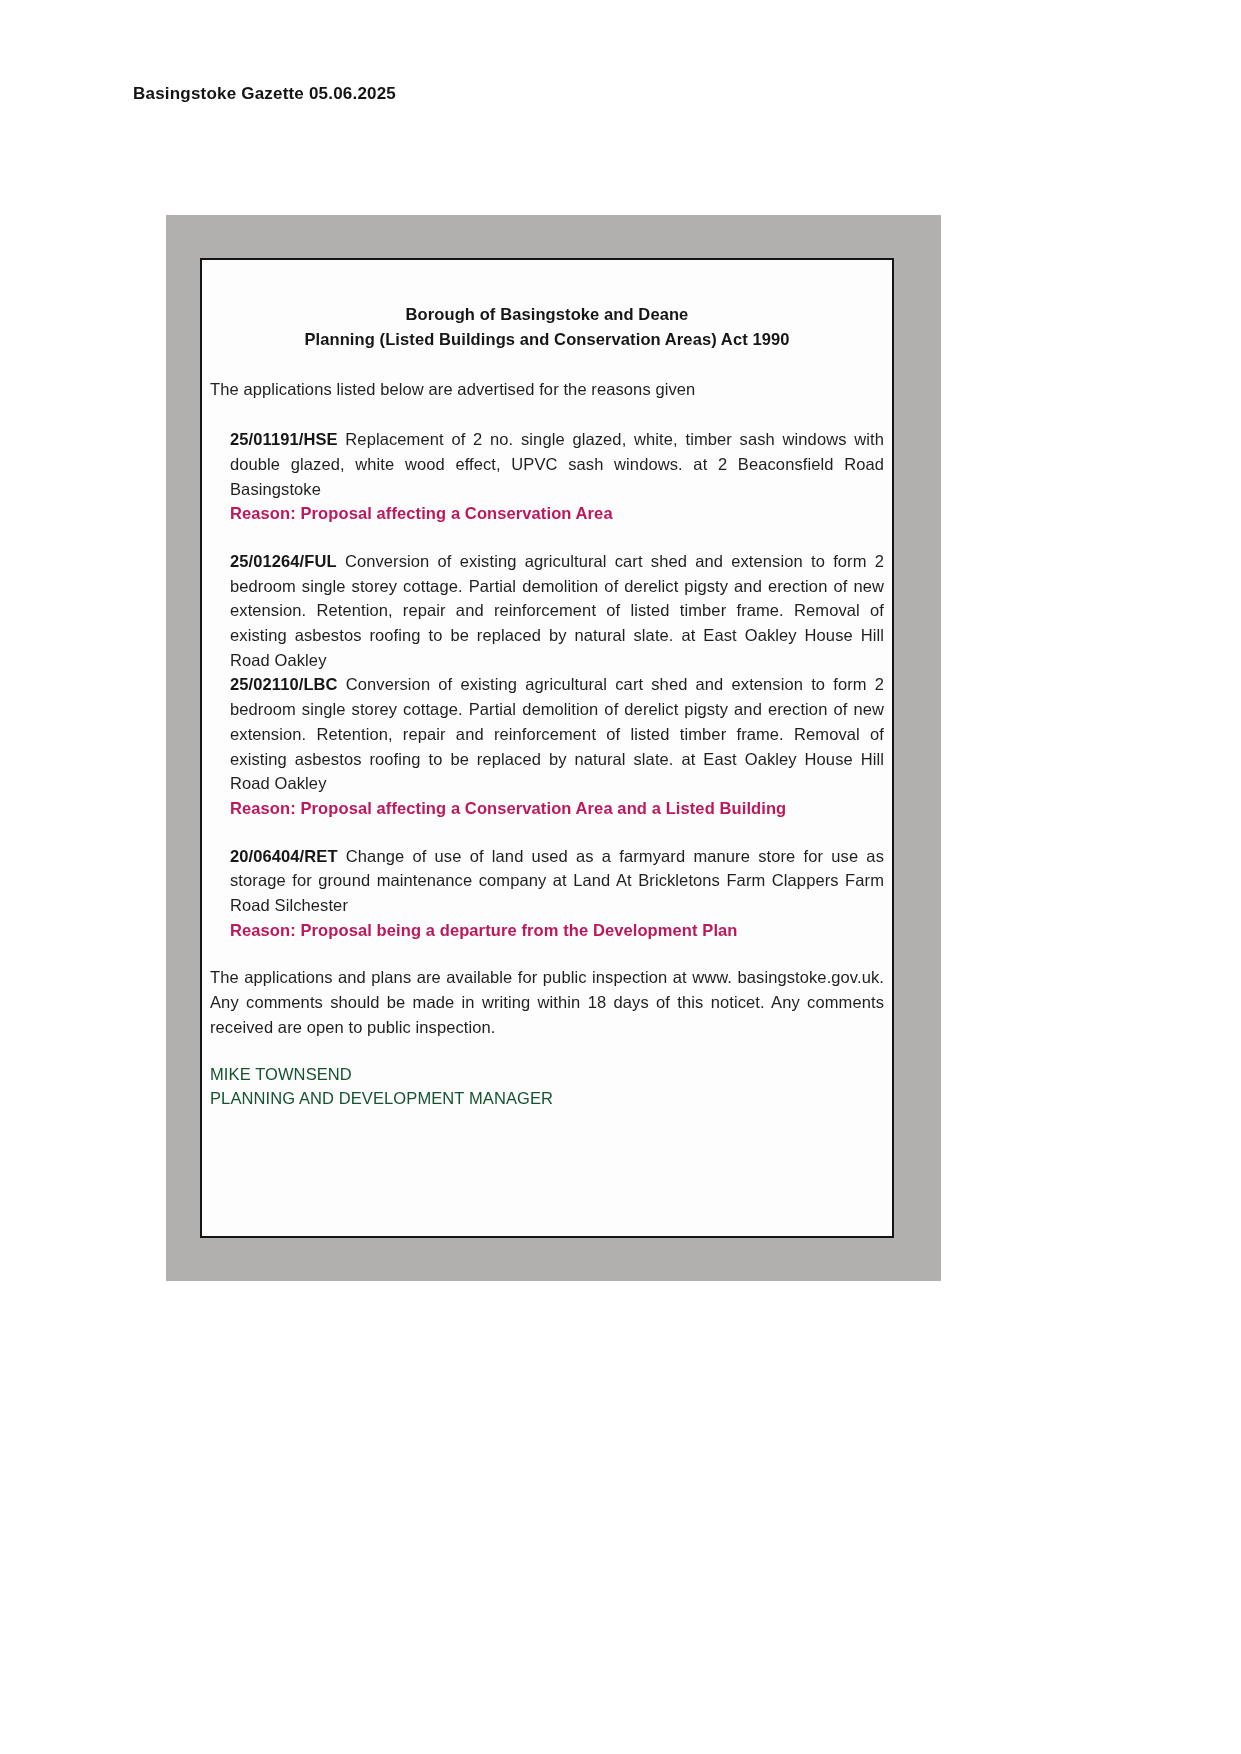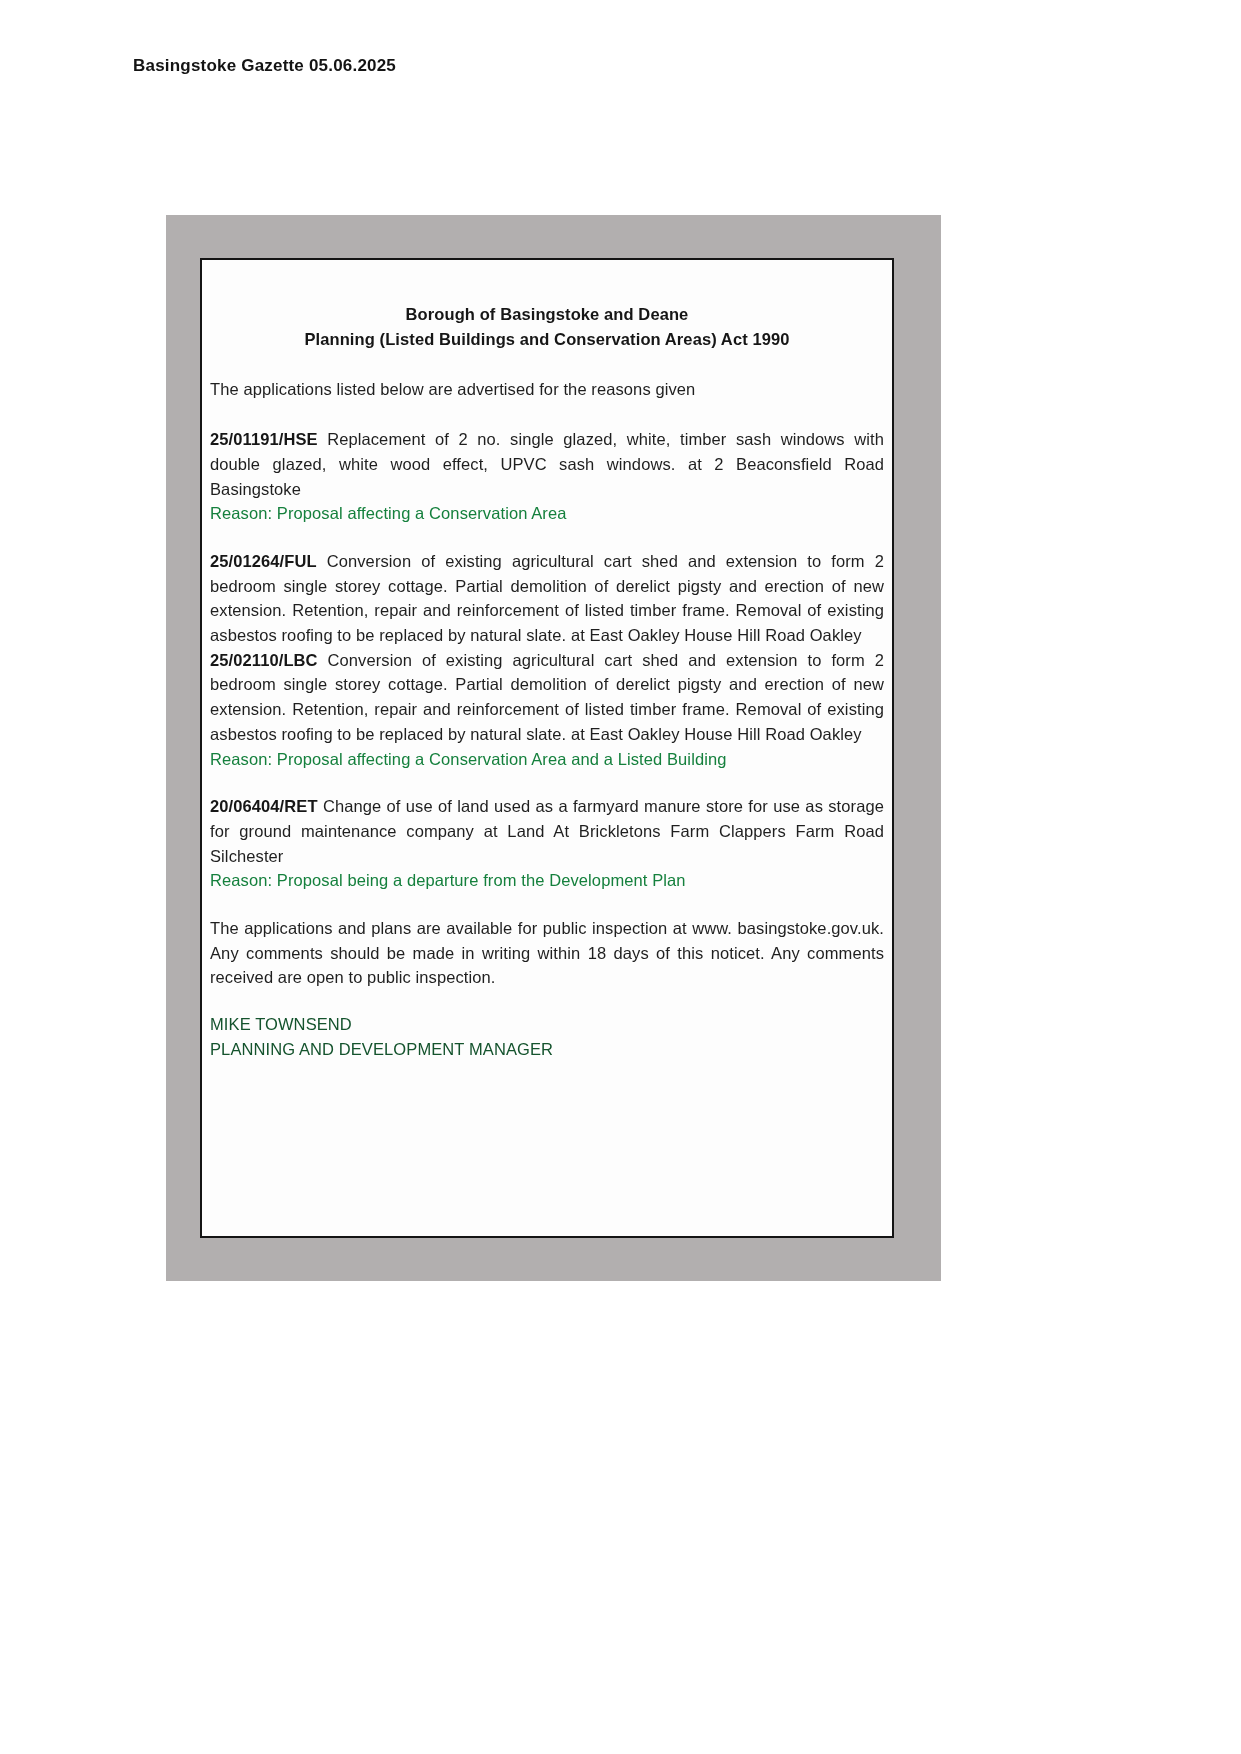--- a/index.html
+++ b/index.html
@@ -7,21 +7,21 @@
   body {
     width: 1241px;
     height: 1754px;
     position: relative;
     font-family: "Liberation Sans", sans-serif;
     color: #1c1c1c;
   }
   .page-header {
     position: absolute;
     left: 133px;
-    top: 56px;
+    top: 84px;
     font-size: 17px;
     font-weight: 600;
     color: #141414;
     letter-spacing: 0.2px;
   }
   .notice-panel {
     position: absolute;
     left: 166px;
     top: 215px;
     width: 775px;
@@ -52,25 +52,26 @@
     margin-bottom: 25px;
   }
   .para {
     text-align: justify;
   }
   .ref {
     font-weight: bold;
     color: #161616;
   }
   .reason {
-    font-weight: normal;
-    color: #15803d;
+    font-weight: bold;
+    color: #be185d;
   }
   .block {
     margin-bottom: 23px;
+    margin-left: 20px;
   }
   .closing {
     text-align: justify;
     margin-bottom: 22px;
   }
   .signature div {
     color: #14532d;
   }
 </style>
 </head>

